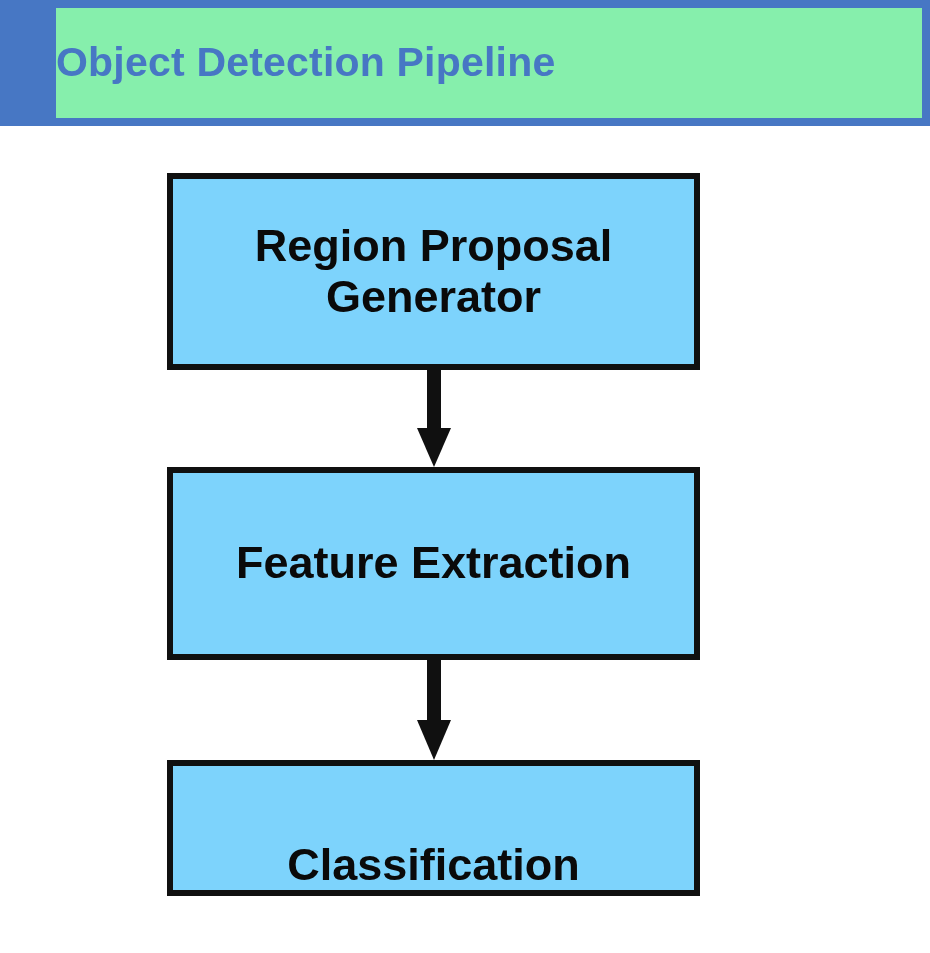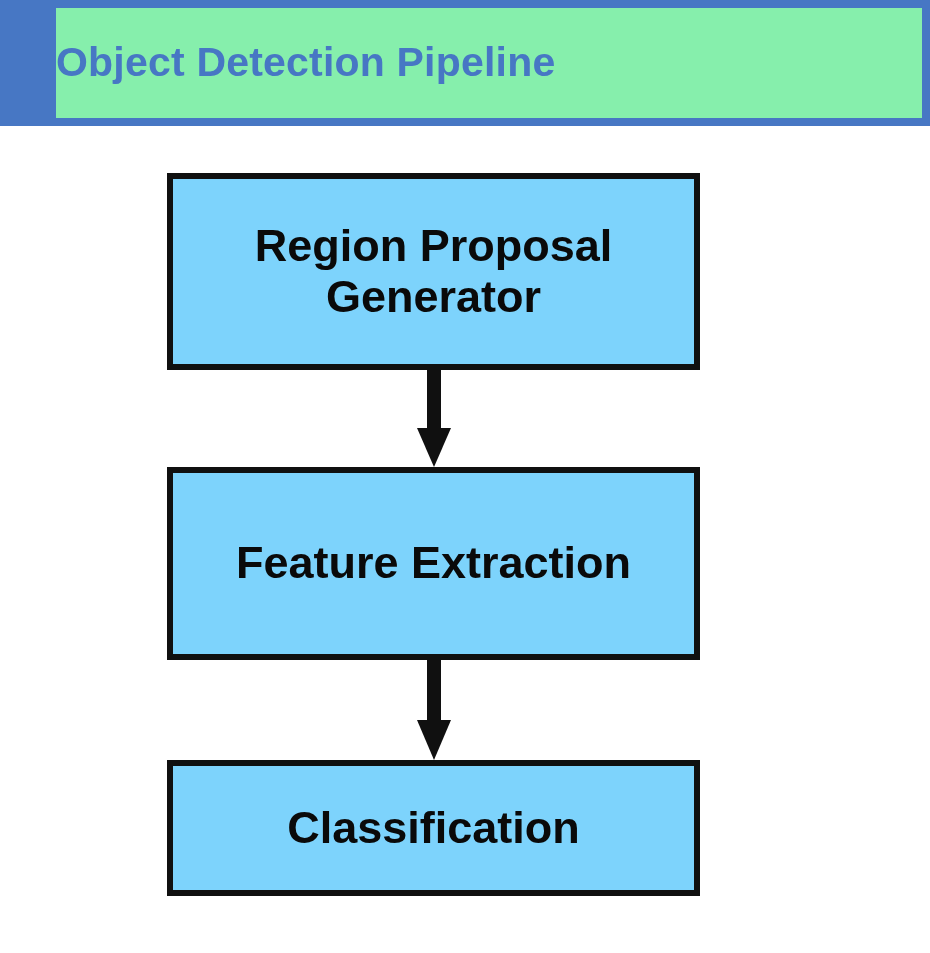--- a/index.html
+++ b/index.html
@@ -74,21 +74,21 @@
     font-weight: bold;
     line-height: 1.12;
     text-align: center;
     padding: 0 14px;
     font-family: "Liberation Sans", sans-serif;
     white-space: pre-line;
   }
 
   #node-region-proposal { top: 47px;  height: 197px; }
   #node-feature-extraction { top: 341px; height: 193px; }
-  #node-classification { top: 634px; height: 136px; }
+  #node-classification { top: 634px; height: 136px; align-items: flex-end; }
 
   
   .flow-arrow {
     position: absolute;
     left: 416px;
     width: 36px;
   }
   #arrow-1 { top: 244px; height: 97px; }
   #arrow-2 { top: 534px; height: 100px; }
   .flow-arrow svg { display: block; width: 100%; height: 100%; }

